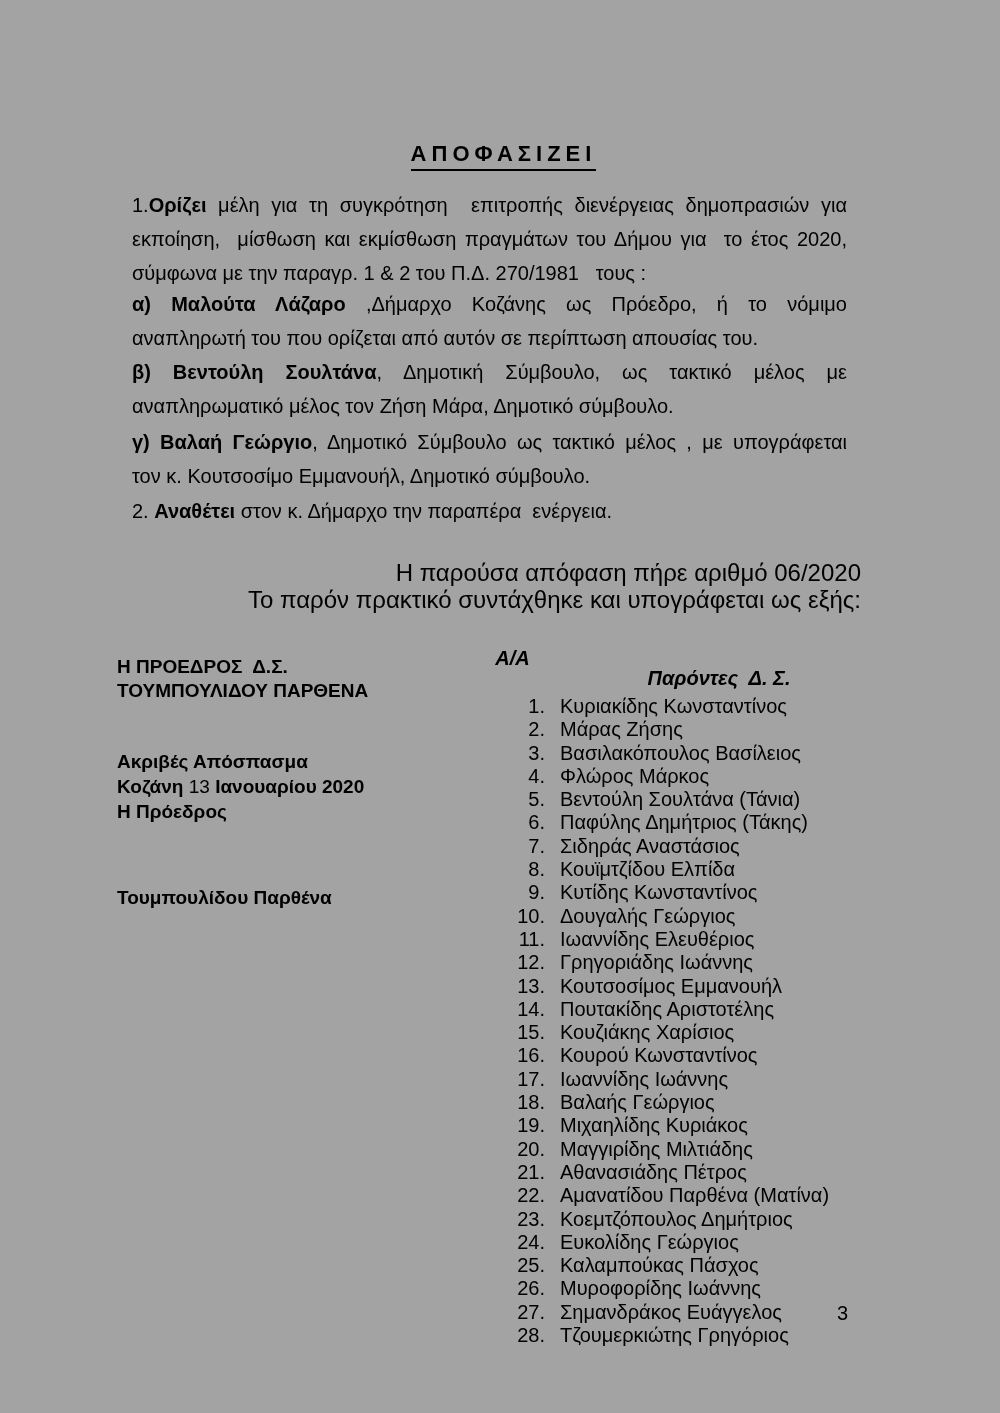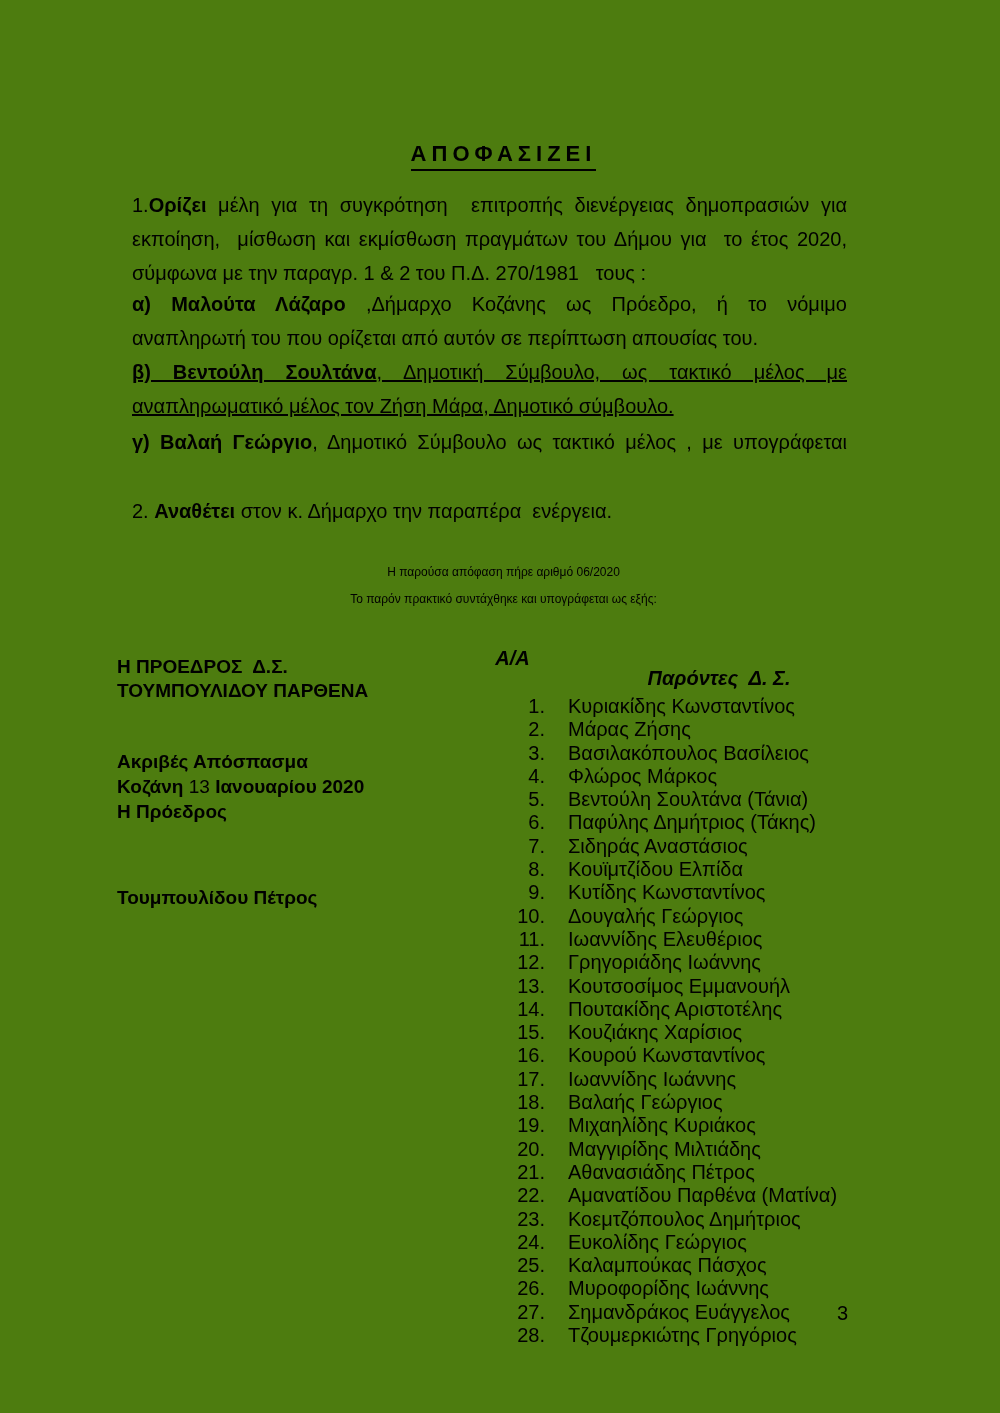--- a/index.html
+++ b/index.html
@@ -1,20 +1,20 @@
 <!DOCTYPE html>
 <html lang="el"><head>
 <meta charset="utf-8">
 <style>
   html,body { margin:0; padding:0; background:#e8e8e8; }
   .page {
     position:relative;
     width:1000px; height:1413px;
     margin:0 auto;
-    background:#4d7c0f;
+    background:#a3a3a3;
     font-family:"Liberation Sans","DejaVu Sans",sans-serif;
     color:#000;
     overflow:hidden;
   }
   
   .para { position:absolute; left:132px; width:715px; font-size:20px; line-height:34px; }
   .para .line { white-space:pre-wrap; }
   .para .line.just { text-align:justify; text-align-last:justify; }
   .b { font-weight:bold; }
 
@@ -25,41 +25,41 @@
   }
   .doc-title .title-text {
     display:inline-block;
     font-size:22px; font-weight:bold; letter-spacing:5px;
     border-bottom:2.5px solid #000; padding-bottom:2px;
   }
 
   
   .closing {
     position:absolute; top:559px; left:146px; width:715px;
-    font-size:12px; line-height:27px; text-align:center;
+    font-size:24px; line-height:27px; text-align:right;
   }
   .closing .line { white-space:pre-wrap; }
 
   
   .sig-left { position:absolute; left:117px; width:345px; text-align:left; font-weight:bold; font-size:19px; }
   .sig-block-1 { top:655px; line-height:24px; }
   .sig-block-2 { top:749px; line-height:25px; }
   .sig-block-3 { top:886px; line-height:24px; }
   .sig-left .line { white-space:pre-wrap; }
   .reg { font-weight:normal; }
 
   
   .attendance { position:absolute; left:480px; top:626px; width:390px; font-size:20px; }
   .att-header { display:flex; font-weight:bold; font-style:italic; line-height:24px;align-items:center; }
   .att-header .att-num-h { width:65px; text-align:center; white-space:pre-wrap; }
   .att-header .att-name-h { flex:1; margin-left:23px; text-align:center; white-space:pre-wrap;margin-top:40px; }
   .att-list { margin-top:5px; line-height:23.3px; }
   .att-row { display:flex; }
   .att-num { width:65px; text-align:right; flex:none; }
-  .att-name { margin-left:23px; white-space:pre; }
+  .att-name { margin-left:15px; white-space:pre; }
 
   .page-number { position:absolute; left:820px; top:1302px; width:45px; text-align:center; font-size:20px; }
 </style>
 </head>
 <body>
 
 <div class="page">
 
   <div class="doc-title">
     <span class="title-text">ΑΠΟΦΑΣΙΖΕΙ</span>
@@ -69,27 +69,28 @@
     <div class="line just"><span>1.</span><span class="b">Ορίζει</span><span> μέλη για τη συγκρότηση  επιτροπής διενέργειας δημοπρασιών για</span></div>
     <div class="line just">εκποίηση,  μίσθωση και εκμίσθωση πραγμάτων του Δήμου για  το έτος 2020,</div>
     <div class="line">σύμφωνα με την παραγρ. 1 &amp; 2 του Π.Δ. 270/1981   τους :</div>
   </div>
 
   <div class="para" style="top:287px;">
     <div class="line just"><span class="b">α) Μαλούτα Λάζαρο</span><span> ,Δήμαρχο Κοζάνης ως Πρόεδρο, ή το νόμιμο</span></div>
     <div class="line">αναπληρωτή του που ορίζεται από αυτόν σε περίπτωση απουσίας του.</div>
   </div>
 
-  <div class="para" style="top:355px;text-decoration:underline;">
+  <div class="para" style="top:355px;">
     <div class="line just"><span class="b">β) Βεντούλη Σουλτάνα</span><span>, Δημοτική Σύμβουλο, ως τακτικό μέλος με</span></div>
     <div class="line">αναπληρωματικό μέλος τον Ζήση Μάρα, Δημοτικό σύμβουλο.</div>
   </div>
 
   <div class="para" style="top:425px;">
     <div class="line just"><span class="b">γ) Βαλαή Γεώργιο</span><span>, Δημοτικό Σύμβουλο ως τακτικό μέλος , με υπογράφεται</span></div>
+    <div class="line">τον κ. Κουτσοσίμο Εμμανουήλ, Δημοτικό σύμβουλο.</div>
   </div>
 
   <div class="para" style="top:494px;">
     <div class="line"><span>2. </span><span class="b">Αναθέτει</span><span> στον κ. Δήμαρχο την παραπέρα  ενέργεια.</span></div>
   </div>
 
   <div class="closing">
     <div class="line">Η παρούσα απόφαση πήρε αριθμό 06/2020</div>
     <div class="line">Το παρόν πρακτικό συντάχθηκε και υπογράφεται ως εξής:</div>
   </div>
@@ -99,21 +100,21 @@
     <div class="line">ΤΟΥΜΠΟΥΛΙΔΟΥ ΠΑΡΘΕΝΑ</div>
   </div>
 
   <div class="sig-left sig-block-2">
     <div class="line">Ακριβές Απόσπασμα</div>
     <div class="line"><span>Κοζάνη </span><span class="reg">13</span><span> Ιανουαρίου 2020</span></div>
     <div class="line">Η Πρόεδρος</div>
   </div>
 
   <div class="sig-left sig-block-3">
-    <div class="line">Τουμπουλίδου Πέτρος</div>
+    <div class="line">Τουμπουλίδου Παρθένα</div>
   </div>
 
   <div class="attendance">
     <div class="att-header">
       <span class="att-num-h">Α/Α</span>
       <span class="att-name-h">Παρόντες  Δ. Σ.</span>
     </div>
     <div class="att-list">
         <div class="att-row">
           <span class="att-num">1.</span>

